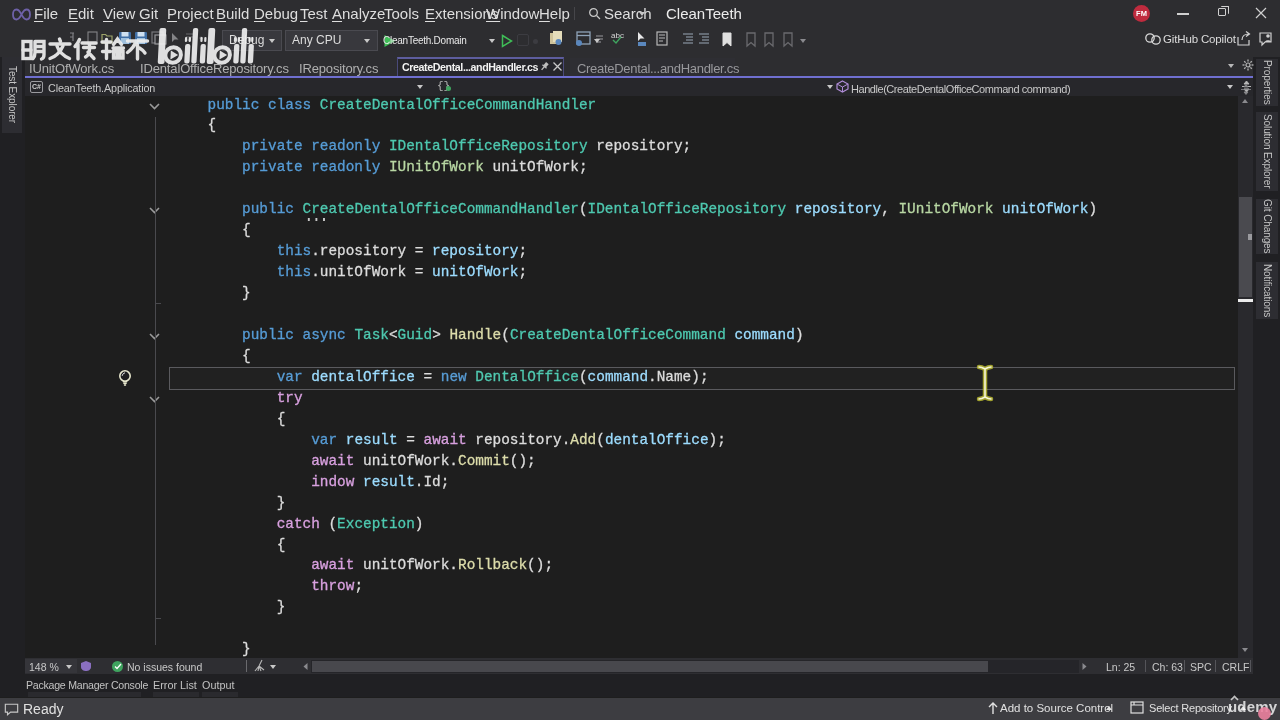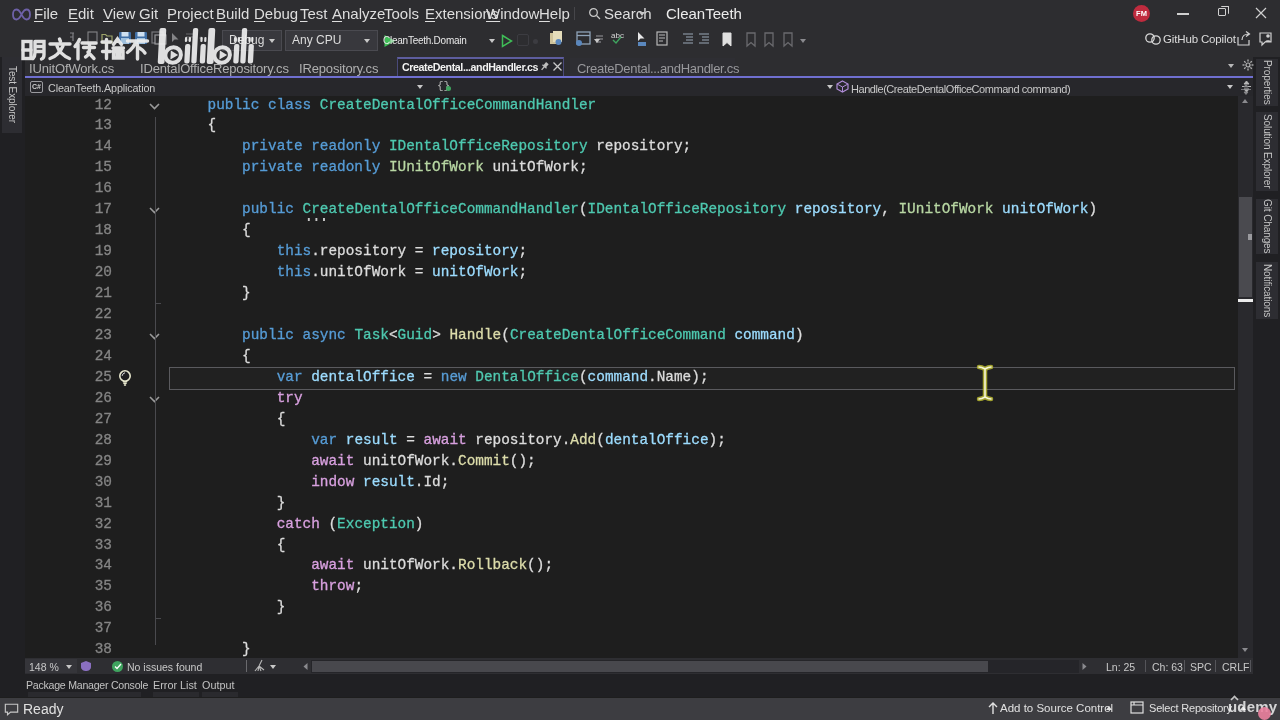--- a/index.html
+++ b/index.html
@@ -151,47 +151,20 @@
 <span class="abs caret" style="left:827px;top:85px"></span>
 <svg class="abs" style="left:836px;top:80px" width="13" height="13" viewBox="0 0 13 13">
       <path d="M6.5 1 L12 4 V9 L6.5 12 L1 9 V4 Z" fill="none" stroke="#b08cd8" stroke-width="1.2"></path>
       <path d="M1 4 L6.5 7 L12 4 M6.5 7 V12" stroke="#b08cd8" stroke-width="1" fill="none"></path>
     </svg>
 <div class="abs" style="left:851px;top:82.5px;font-size:11px;color:#c8c8c8;letter-spacing:-0.45px">Handle(CreateDentalOfficeCommand command)</div>
 <span class="abs caret" style="left:1227px;top:85px"></span>
 <svg class="abs" style="left:1240px;top:80px" width="13" height="13" viewBox="0 0 13 13">
       <path d="M2 6.5 h9 M6.5 1 l2.5 3 h-5 Z M6.5 12 l-2.5 -3 h5 Z" stroke="#b8b8b8" stroke-width="1" fill="#b8b8b8"></path>
     </svg>
-<pre class="abs" style="left:88px;top:94.5px;width:24px;font-size:14.4px;line-height:20.96px;color:#858585;text-align:right">12
-13
-14
-15
-16
-17
-18
-19
-20
-21
-22
-23
-24
-25
-26
-27
-28
-29
-30
-31
-32
-33
-34
-35
-36
-37
-38</pre>
 <pre class="abs" style="left:173px;top:94.5px;font-size:14.4px;line-height:20.96px;color:#dcdcdc">    <span style="color:#569CD6">public</span> <span style="color:#569CD6">class</span> <span style="color:#4EC9B0">CreateDentalOfficeCommandHandler</span>
 <span style="color:#DCDCDC">    {</span>
         <span style="color:#569CD6">private</span> <span style="color:#569CD6">readonly</span> <span style="color:#4EC9B0">IDentalOfficeRepository</span><span style="color:#DCDCDC"> repository;</span>
         <span style="color:#569CD6">private</span> <span style="color:#569CD6">readonly</span> <span style="color:#B8D7A3">IUnitOfWork</span><span style="color:#DCDCDC"> unitOfWork;</span>
 
         <span style="color:#569CD6">public</span> <span style="color:#4EC9B0">CreateDentalOfficeCommandHandler</span><span style="color:#DCDCDC">(</span><span style="color:#4EC9B0">IDentalOfficeRepository</span> <span style="color:#9CDCFE">repository</span><span style="color:#DCDCDC">, </span><span style="color:#B8D7A3">IUnitOfWork</span> <span style="color:#9CDCFE">unitOfWork</span><span style="color:#DCDCDC">)</span>
 <span style="color:#DCDCDC">        {</span>
             <span style="color:#569CD6">this</span><span style="color:#DCDCDC">.repository = </span><span style="color:#9CDCFE">repository</span><span style="color:#DCDCDC">;</span>
             <span style="color:#569CD6">this</span><span style="color:#DCDCDC">.unitOfWork = </span><span style="color:#9CDCFE">unitOfWork</span><span style="color:#DCDCDC">;</span>
 <span style="color:#DCDCDC">        }</span>

